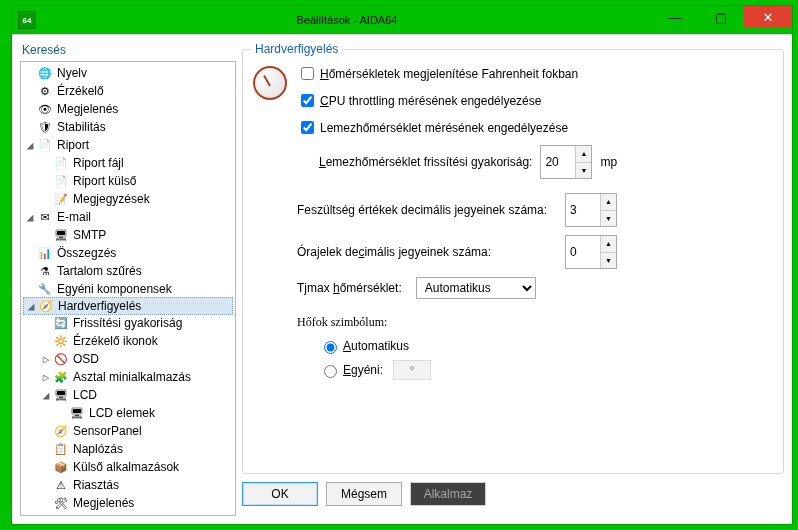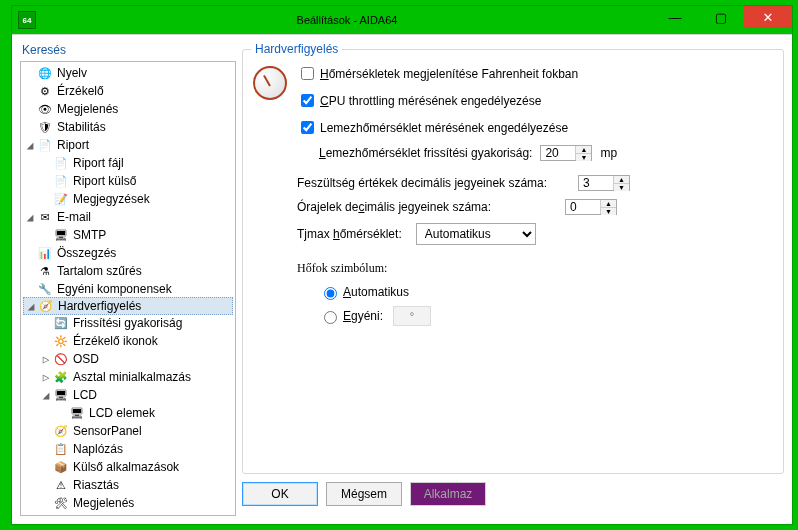--- a/index.html
+++ b/index.html
@@ -158,21 +158,21 @@
     transform-origin: bottom center;
     transform: translateX(-1px) rotate(-30deg);
   }
   .opts { margin-left: 44px; }
   .row { display: flex; align-items: center; margin-bottom: 8px; }
   .row.chk input { margin-right: 6px; }
   .row.lbl label { margin-right: 8px; }
   .spin {
     display: inline-flex; align-items: stretch;
     border: 1px solid #aaa;
-    height: 16px;
+    height: 34px;
   }
   .spin input {
     width: 34px; border: none; padding: 0 4px;
     font-size: 12px; text-align: left;
   }
   .spin .btns {
     width: 16px; display: flex; flex-direction: column;
     border-left: 1px solid #ccc;
   }
   .spin .btns div {
@@ -207,21 +207,21 @@
     padding: 8px 10px 10px 0;
   }
   .btn {
     min-width: 76px; height: 24px;
     border: 1px solid #aaa;
     background: #f2f2f2;
     display: flex; align-items: center; justify-content: center;
     font-size: 12px;
   }
   .btn.default { border: 1px solid #3399ff; box-shadow: inset 0 0 0 1px #bde0ff; }
-  .btn.disabled { color: #a5a5a5; border-color: #d0d0d0; background:#701a75; }
+  .btn.disabled { color: #a5a5a5; border-color: #d0d0d0; background:#404040; }
   u { text-decoration: underline; }
 </style>
 </head>
 <body>
 
 <div class="window">
   <div class="titlebar">
     <div class="app-icon">64</div>
     <div class="title">Beállítások - AIDA64</div>
     <div class="winbtns">
@@ -392,21 +392,21 @@
               <div class="spin">
                 <input value="20" style="">
                 <div class="btns">
                     <div>▲</div>
                     <div>▼</div>
                   </div>
               </div>
               <span class="unit">mp</span>
             </div>
 
-            <div class="row lbl" style="margin-top:14px;gap:13px;">
+            <div class="row lbl" style="margin-top:14px;">
               <label style="width:260px">Feszültség értékek decimális jegyeinek száma:</label>
               <div class="spin">
                 <input value="3" style="">
                 <div class="btns">
                     <div>▲</div>
                     <div>▼</div>
                   </div>
               </div>
             </div>
 

